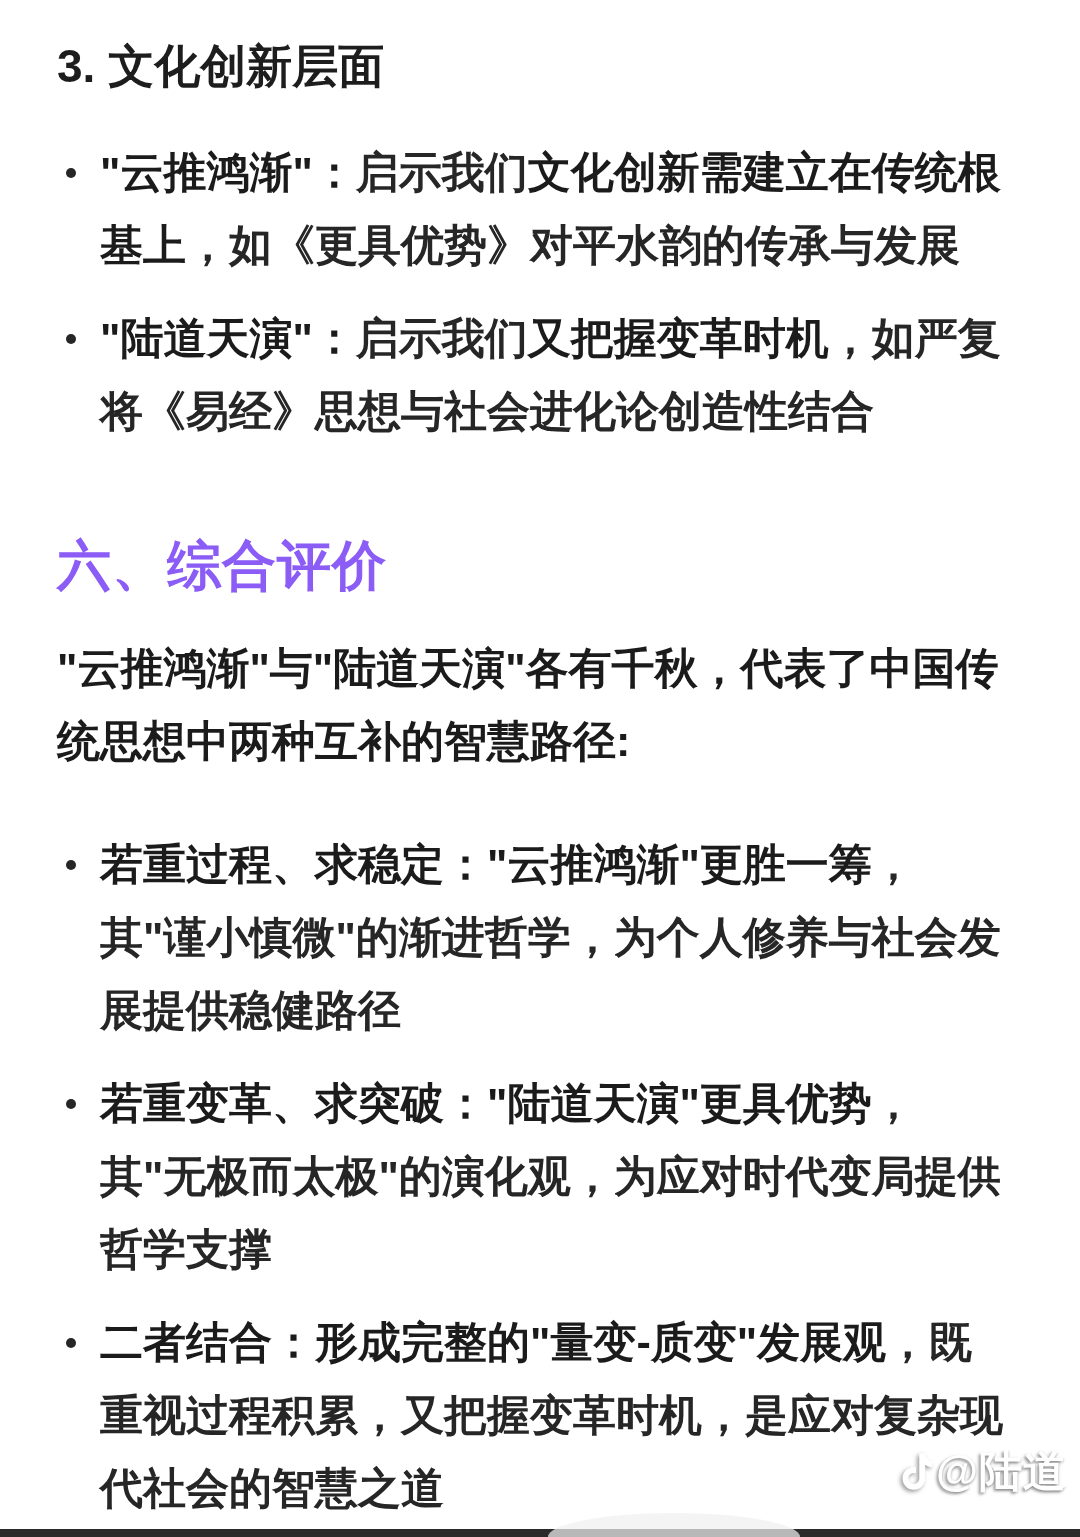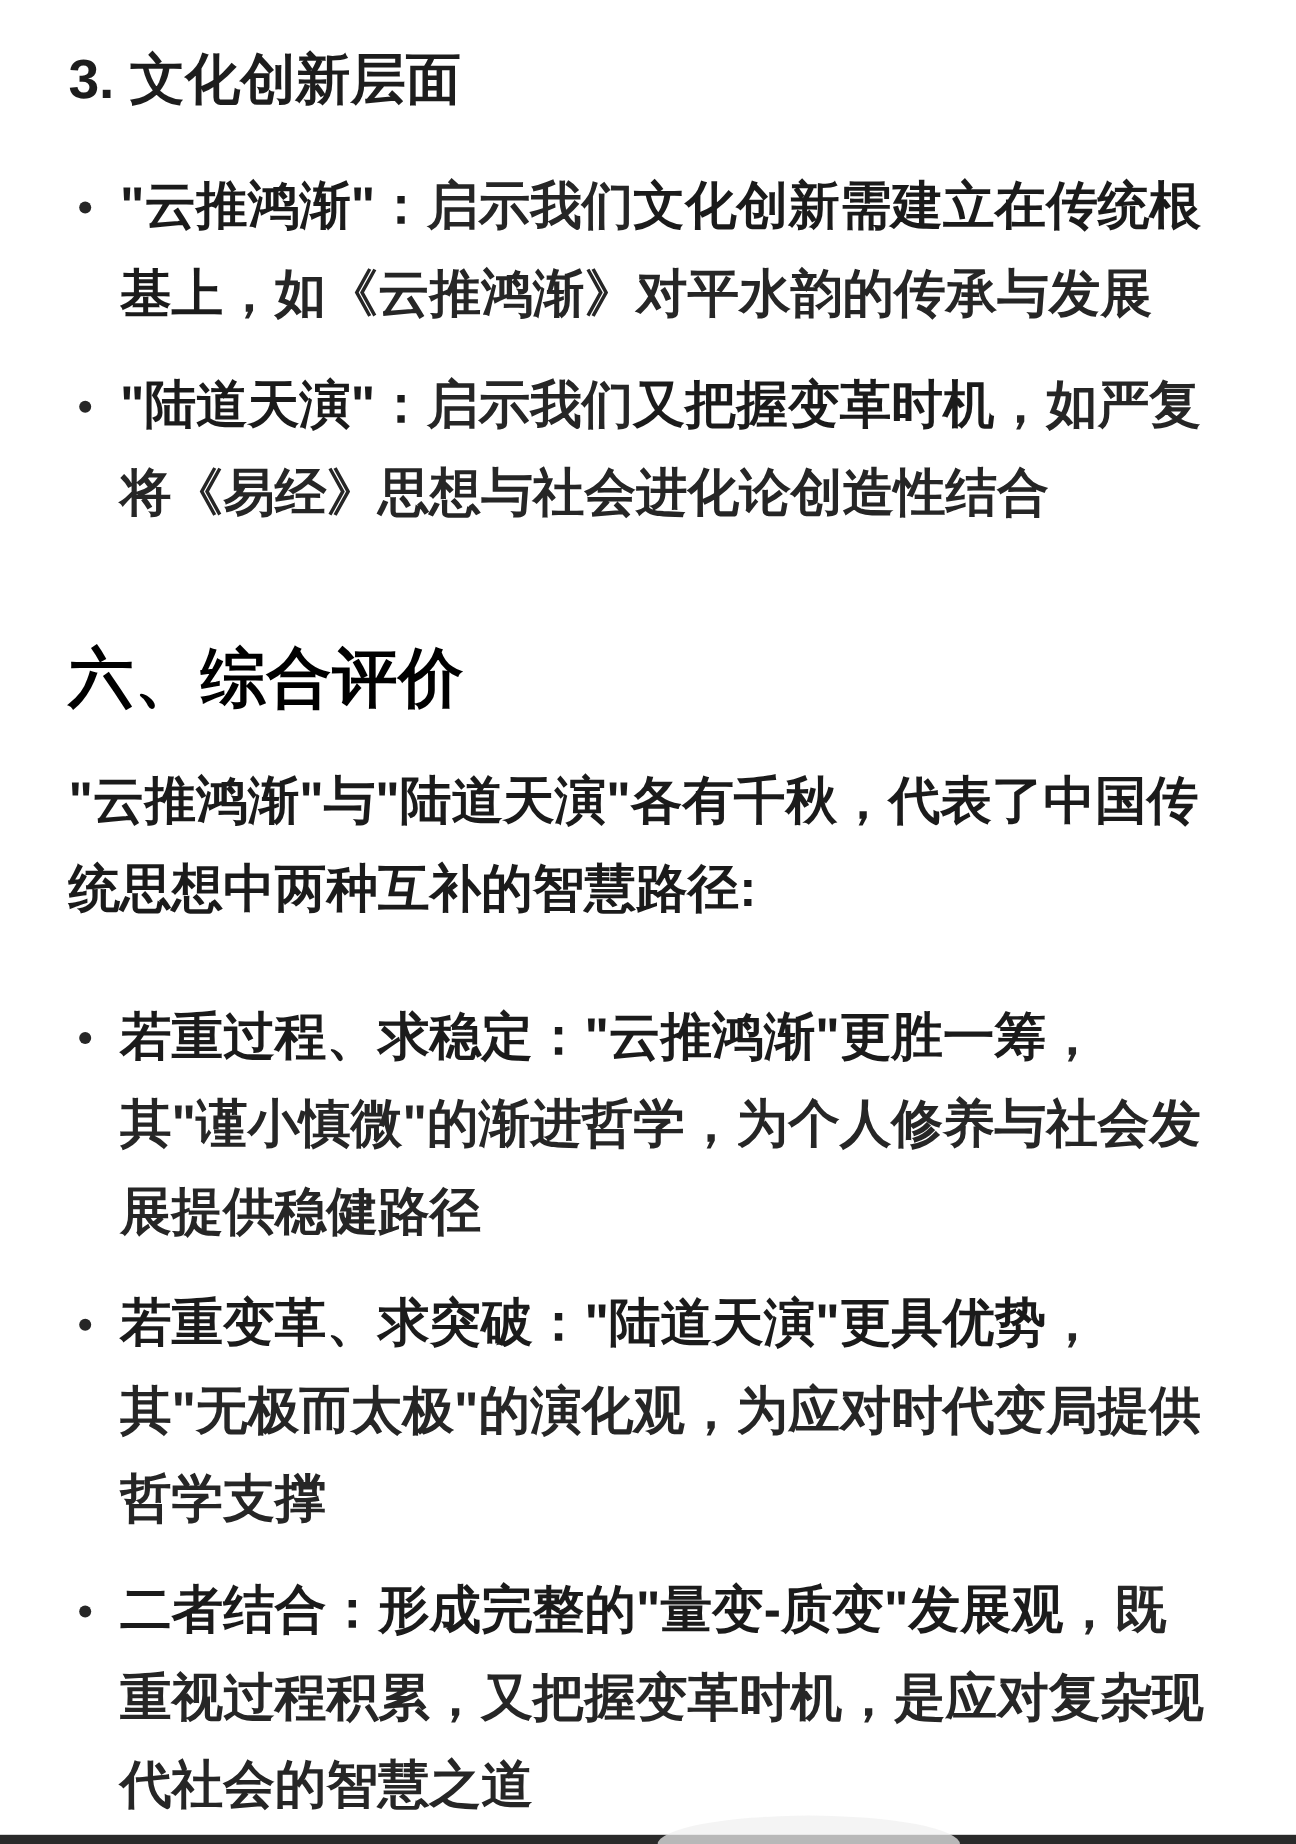--- a/index.html
+++ b/index.html
@@ -18,21 +18,21 @@
     border-radius: 15px;
   }
   h3.sec-heading {
     margin: 0;
     font-size: 46px; line-height: 52px;
     font-weight: 700; color: #1d1d1d;
   }
   h2.main-heading {
     margin: 86px 0 0;
     font-size: 54px; line-height: 62px;
-    font-weight: 700; color: #000000;
+    font-weight: 700; color: #8b5cf6;
     letter-spacing: 1px;
   }
   .intro {
     margin: 36px 0 0;
     font-size: 43px; line-height: 73px;
     font-weight: 700; color: #1b1b1b;
   }
   ul.blist {
     list-style: none;
     margin: 44px 0 0; padding: 0;
@@ -80,31 +80,37 @@
   }
 </style>
 </head>
 <body>
 
 <div class="page">
 
   <h3 class="sec-heading">3. 文化创新层面</h3>
 
   <ul class="blist">
-      <li><span class="dot"></span><span class="seg bold">"云推鸿渐"：</span><span class="seg">启示我们</span><span class="seg bold">文化创新需建立在传统根基上</span><span class="seg">，如《云推鸿渐》对平水韵的传承与发展</span></li>
+      <li><span class="dot"></span><span class="seg bold">"云推鸿渐"：</span><span class="seg">启示我们</span><span class="seg bold">文化创新需建立在传统根基上</span><span class="seg">，如《更具优势》对平水韵的传承与发展</span></li>
       <li><span class="dot"></span><span class="seg bold">"陆道天演"：</span><span class="seg">启示我们</span><span class="seg bold">又把握变革时机</span><span class="seg">，如严复将《易经》思想与社会进化论创造性结合</span></li>
     </ul>
 
   <h2 class="main-heading">六、综合评价</h2>
 
   <p class="intro">"云推鸿渐"与"陆道天演"各有千秋，代表了中国传统思想中两种互补的智慧路径:</p>
 
   <ul class="blist eval">
       <li><span class="dot"></span><span class="seg bold">若重过程、求稳定："云推鸿渐"更胜一筹</span><span class="seg">，其"谨小慎微"的渐进哲学，为个人修养与社会发展提供稳健路径</span></li>
       <li><span class="dot"></span><span class="seg bold">若重变革、求突破："陆道天演"更具优势</span><span class="seg">，其"无极而太极"的演化观，为应对时代变局提供哲学支撑</span></li>
       <li><span class="dot"></span><span class="seg bold">二者结合：形成完整的"量变-质变"发展观</span><span class="seg">，既重视过程积累，又把握变革时机，是应对复杂现代社会的智慧之道</span></li>
     </ul>
 
+  <div class="watermark">
+    <svg viewBox="0 0 42 46" xmlns="http://www.w3.org/2000/svg" aria-hidden="true">
+      <path d="M25.5 1h6.2c.6 4.8 3.3 8.6 8.3 9.6v6.9c-3.1-.2-5.9-1.2-8.3-2.9v15.9c0 7.3-5.9 13.2-13.2 13.2S5.3 37.8 5.3 30.5 11.2 17.3 18.5 17.3c.8 0 1.6.1 2.4.2v7.1c-.8-.3-1.6-.4-2.4-.4-3.5 0-6.3 2.8-6.3 6.3s2.8 6.3 6.3 6.3 6.3-2.8 6.3-6.3V1z" fill="#ffffff"></path>
+    </svg>
+    <span>@陆道</span>
+  </div>
 
   <div class="bottom-bump"></div>
   <div class="bottom-strip"></div>
 
 </div>
 
 </body></html>

